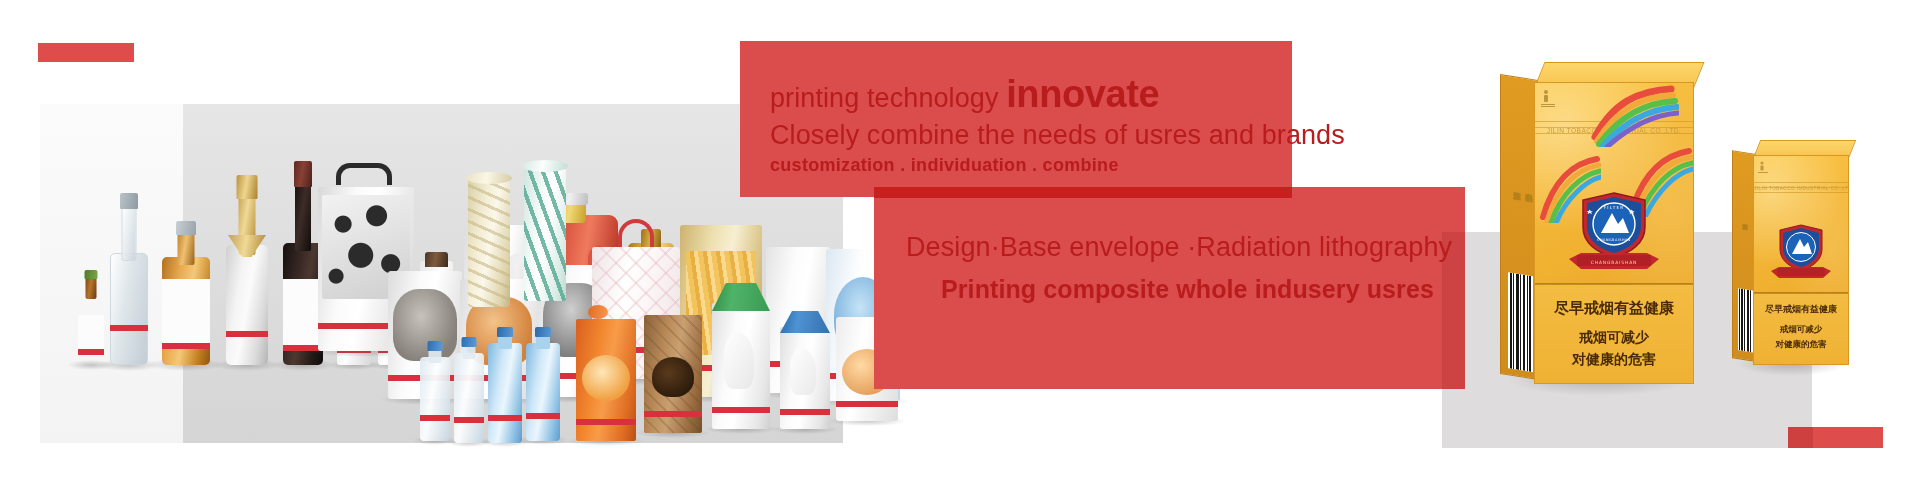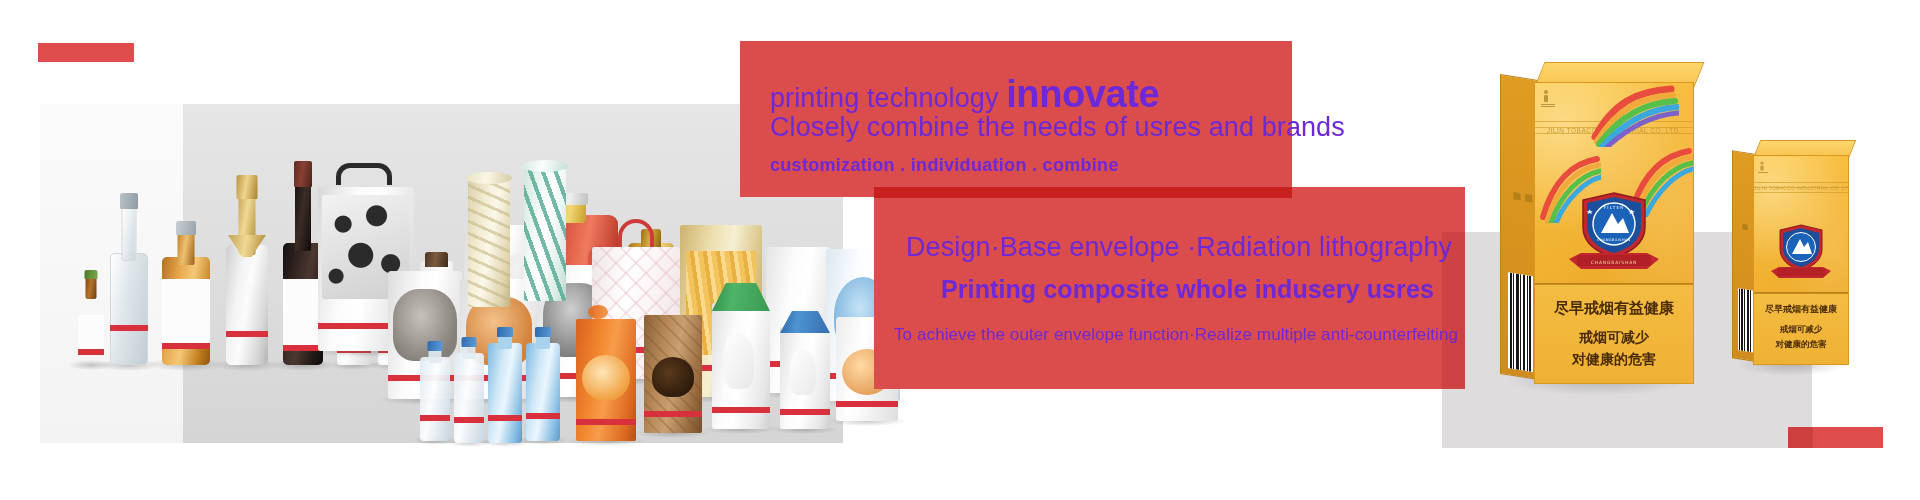--- a/index.html
+++ b/index.html
@@ -60,28 +60,28 @@
   }
   #panel-bottom {
     position:absolute; left:874px; top:187px; width:591px; height:202px;
     background:#DB4C4C;
   }
   #panel-bottom-shade {
     position:absolute; left:1442px; top:232px; width:23px; height:157px;
     background:#CD4242;
   }
 
-  .panel-text { position:absolute; color:#6d28d9; white-space:nowrap; }
+  .panel-text { position:absolute; color:#b91c1c; white-space:nowrap; }
 
   #t-line1 {
     left:770px; top:73px; font-size:27px; font-weight:300; letter-spacing:.1px;
   }
   #t-line1 .strong { font-size:38px; font-weight:700; letter-spacing:-.4px; }
   #t-line2 {
-    left:770px; top:112px; font-size:27px; font-weight:300; letter-spacing:.1px;
+    left:770px; top:120px; font-size:27px; font-weight:300; letter-spacing:.1px;
   }
   #t-line3 {
     left:770px; top:155px; font-size:18px; font-weight:700; letter-spacing:.3px;
   }
 
   #t-line4 {
     left:906px; top:232px; font-size:27px; font-weight:400; letter-spacing:.1px;
   }
   #t-line5 {
     left:941px; top:275px; font-size:25px; font-weight:700; letter-spacing:.1px;
@@ -705,18 +705,17 @@
   <div class="panel-text" id="t-line3">customization  .  individuation  .  combine</div>
 
   <div id="panel-bottom"></div>
   <div id="panel-bottom-shade"></div>
   <div id="panel-top-overlap"></div>
 
   <div class="panel-text" id="t-line4">Design·Base envelope ·Radiation lithography</div>
 
   <div class="panel-text" id="t-line5">Printing composite whole indusery usres</div>
 
-  <div class="panel-text" id="t-line6">To achieve the outer envelope function·Realize multiple anti-counterfeiting</div>
 
   <div class="accent-bar" id="accent-bottom-right"></div>
   <div class="accent-bar" id="accent-bottom-right-dark"></div>
 
 </div>
 
 </body></html>

